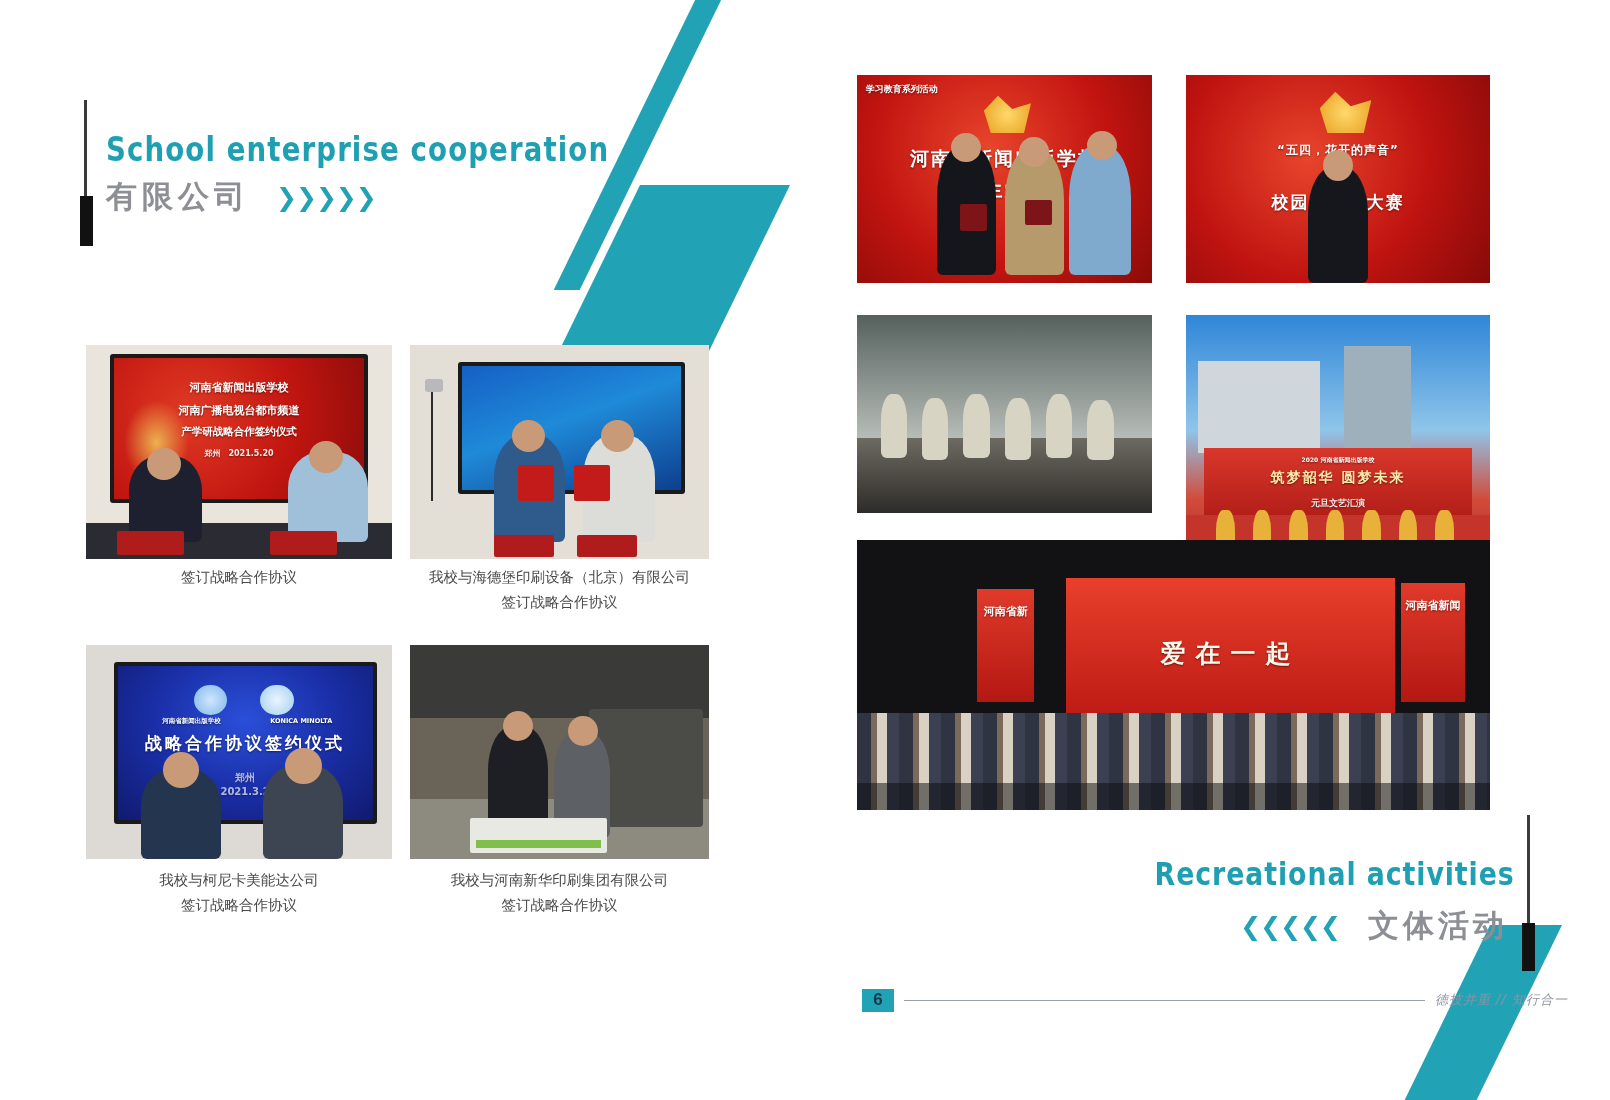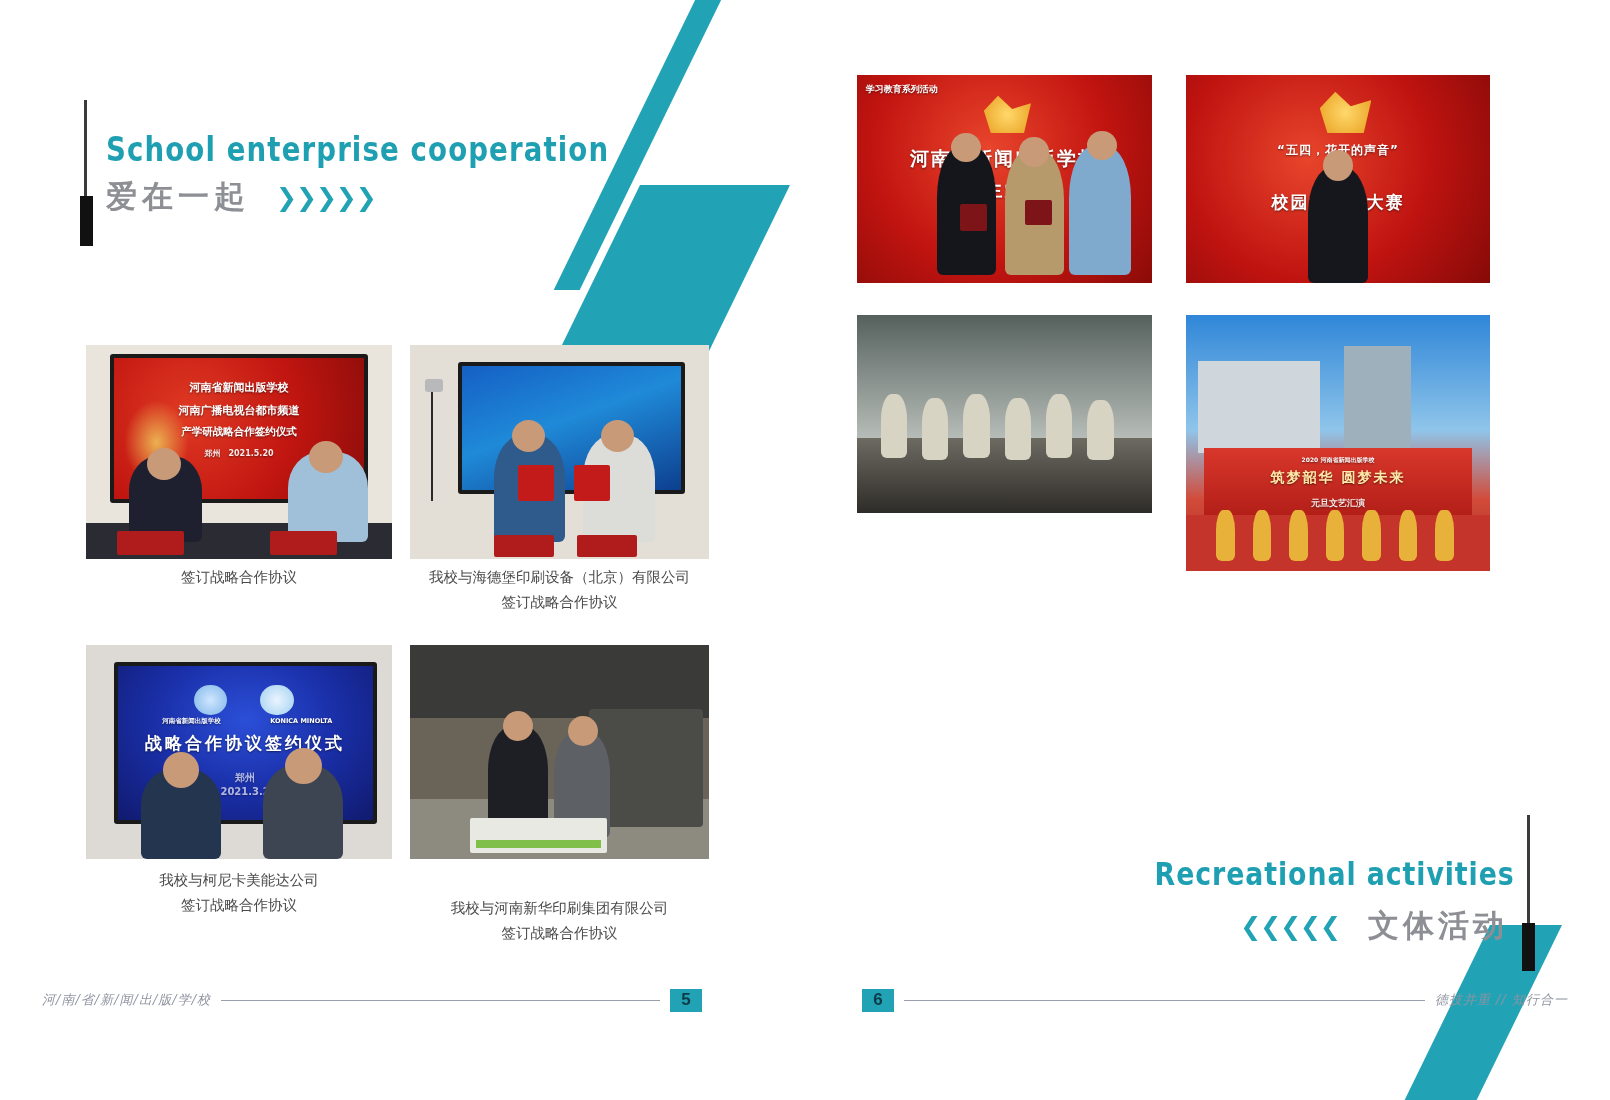--- a/index.html
+++ b/index.html
@@ -146,21 +146,21 @@
 
   <div class="deco deco-thin-top"></div>
   <div class="deco deco-thick-top"></div>
   <div class="deco deco-bottom-right"></div>
 
   <div class="left-head">
     <div class="head-rule"></div>
     <div class="head-rule-block"></div>
     <div class="head-en">School enterprise cooperation</div>
     <div class="head-cn-row">
-      <span class="head-cn">爱在一起</span>
+      <span class="head-cn">有限公司</span>
       <span class="chev-right">❯❯❯❯❯</span>
     </div>
   </div>
 
   <div class="photo" style="left:86px;top:345px;width:306px;height:214px;">
     <div class="ph-inner">
       <div class="p1-bg"></div>
       <div class="screen p1-scr">
         <div class="scr-txt" style="top:16%;font-size:11px;">河南省新闻出版学校</div>
         <div class="scr-txt" style="top:32%;font-size:11px;">河南广播电视台都市频道</div>
@@ -236,21 +236,21 @@
       <div style="position:absolute;right:2%;top:30%;width:38%;height:55%;background:#4b4b48;border-radius:4px;"></div>
       <div class="scr-txt" style="top:74%;left:52%;width:30%;font-size:10px;color:#ddd;text-align:left;">PRIMA</div>
       <div class="person" style="left:26%;top:38%;width:20%;height:52%;background:#1d1f24;"></div>
       <div class="head" style="left:31%;top:31%;width:10%;height:14%;"></div>
       <div class="person" style="left:48%;top:40%;width:19%;height:50%;background:#5d6166;"></div>
       <div class="head" style="left:53%;top:33%;width:10%;height:14%;"></div>
       <div style="position:absolute;left:20%;bottom:3%;width:46%;height:16%;background:#e9e9e4;border-radius:2px;"></div>
       <div style="position:absolute;left:22%;bottom:5%;width:42%;height:4%;background:#7fbf4a;"></div>
     </div>
   </div>
-  <div class="cap" style="left:410px;top:868px;width:299px;margin-top:28px;">
+  <div class="cap" style="left:410px;top:868px;width:299px;">
     <div>我校与河南新华印刷集团有限公司</div>
     <div>签订战略合作协议</div>
   </div>
 
   <div class="photo" style="left:857px;top:75px;width:295px;height:208px;">
     <div class="ph-inner">
       <div class="r1-bg"></div>
       <div class="scr-txt" style="top:4%;left:0;font-size:9px;text-align:left;padding-left:3%;">学习教育系列活动</div>
       <div style="position:absolute;left:43%;top:10%;width:16%;height:18%;
            background:radial-gradient(circle,#ffd86b,#e8a020);border-radius:4px;
@@ -311,36 +311,50 @@
       <div class="person" style="left:10%;bottom:4%;width:6%;height:20%;background:#e8b23a;"></div>
       <div class="person" style="left:22%;bottom:4%;width:6%;height:20%;background:#e8b23a;"></div>
       <div class="person" style="left:34%;bottom:4%;width:6%;height:20%;background:#e8b23a;"></div>
       <div class="person" style="left:46%;bottom:4%;width:6%;height:20%;background:#e8b23a;"></div>
       <div class="person" style="left:58%;bottom:4%;width:6%;height:20%;background:#e8b23a;"></div>
       <div class="person" style="left:70%;bottom:4%;width:6%;height:20%;background:#e8b23a;"></div>
       <div class="person" style="left:82%;bottom:4%;width:6%;height:20%;background:#e8b23a;"></div>
     </div>
   </div>
 
+  <div class="photo" style="left:857px;top:540px;width:633px;height:270px;">
+    <div class="ph-inner">
+      <div class="r5-bg"></div>
+      <div style="position:absolute;left:19%;top:18%;width:9%;height:42%;
+           background:linear-gradient(180deg,#e03a2a,#b31812);"></div>
+      <div class="scr-txt" style="top:24%;left:19%;width:9%;font-size:11px;line-height:13px;">河南省新</div>
+      <div style="position:absolute;left:33%;top:14%;width:52%;height:52%;
+           background:linear-gradient(180deg,#e8402c,#bd1a14);"></div>
+      <div class="scr-txt" style="top:36%;left:33%;width:52%;font-size:25px;letter-spacing:10px;color:#fff7ea;">爱在一起</div>
+      <div style="position:absolute;left:86%;top:16%;width:10%;height:44%;
+           background:linear-gradient(180deg,#e03a2a,#b31812);"></div>
+      <div class="scr-txt" style="top:22%;left:86%;width:10%;font-size:11px;line-height:13px;">河南省新闻</div>
+      <div style="position:absolute;left:0;bottom:0;right:0;height:36%;
+           background:repeating-linear-gradient(90deg,
+             #2e3442 0px,#2e3442 14px,#7b6a5c 14px,#7b6a5c 20px,
+             #d9d2c4 20px,#d9d2c4 30px,#3b4152 30px,#3b4152 42px);"></div>
+      <div style="position:absolute;left:0;bottom:0;right:0;height:10%;background:#0c0c0e;opacity:.5;"></div>
+    </div>
+  </div>
 
   <div class="right-head">
     <div class="rh-rule"></div>
     <div class="rh-rule-block"></div>
     <div class="rh-en">Recreational activities</div>
     <div class="rh-cn-row">
       <span class="chev-left">❮❮❮❮❮</span>
       <span class="rh-cn">文体活动</span>
     </div>
   </div>
 
-  <div class="footer footer-l">
-    <span class="f-text">河/南/省/新/闻/出/版/学/校</span>
-    <span class="f-line"></span>
-    <span class="pagenum">5</span>
-  </div>
 
   <div class="footer footer-r">
     <span class="pagenum">6</span>
     <span class="f-line"></span>
     <span class="f-text">德技并重 // 知行合一</span>
   </div>
 
 </div>
 
 </body></html>

